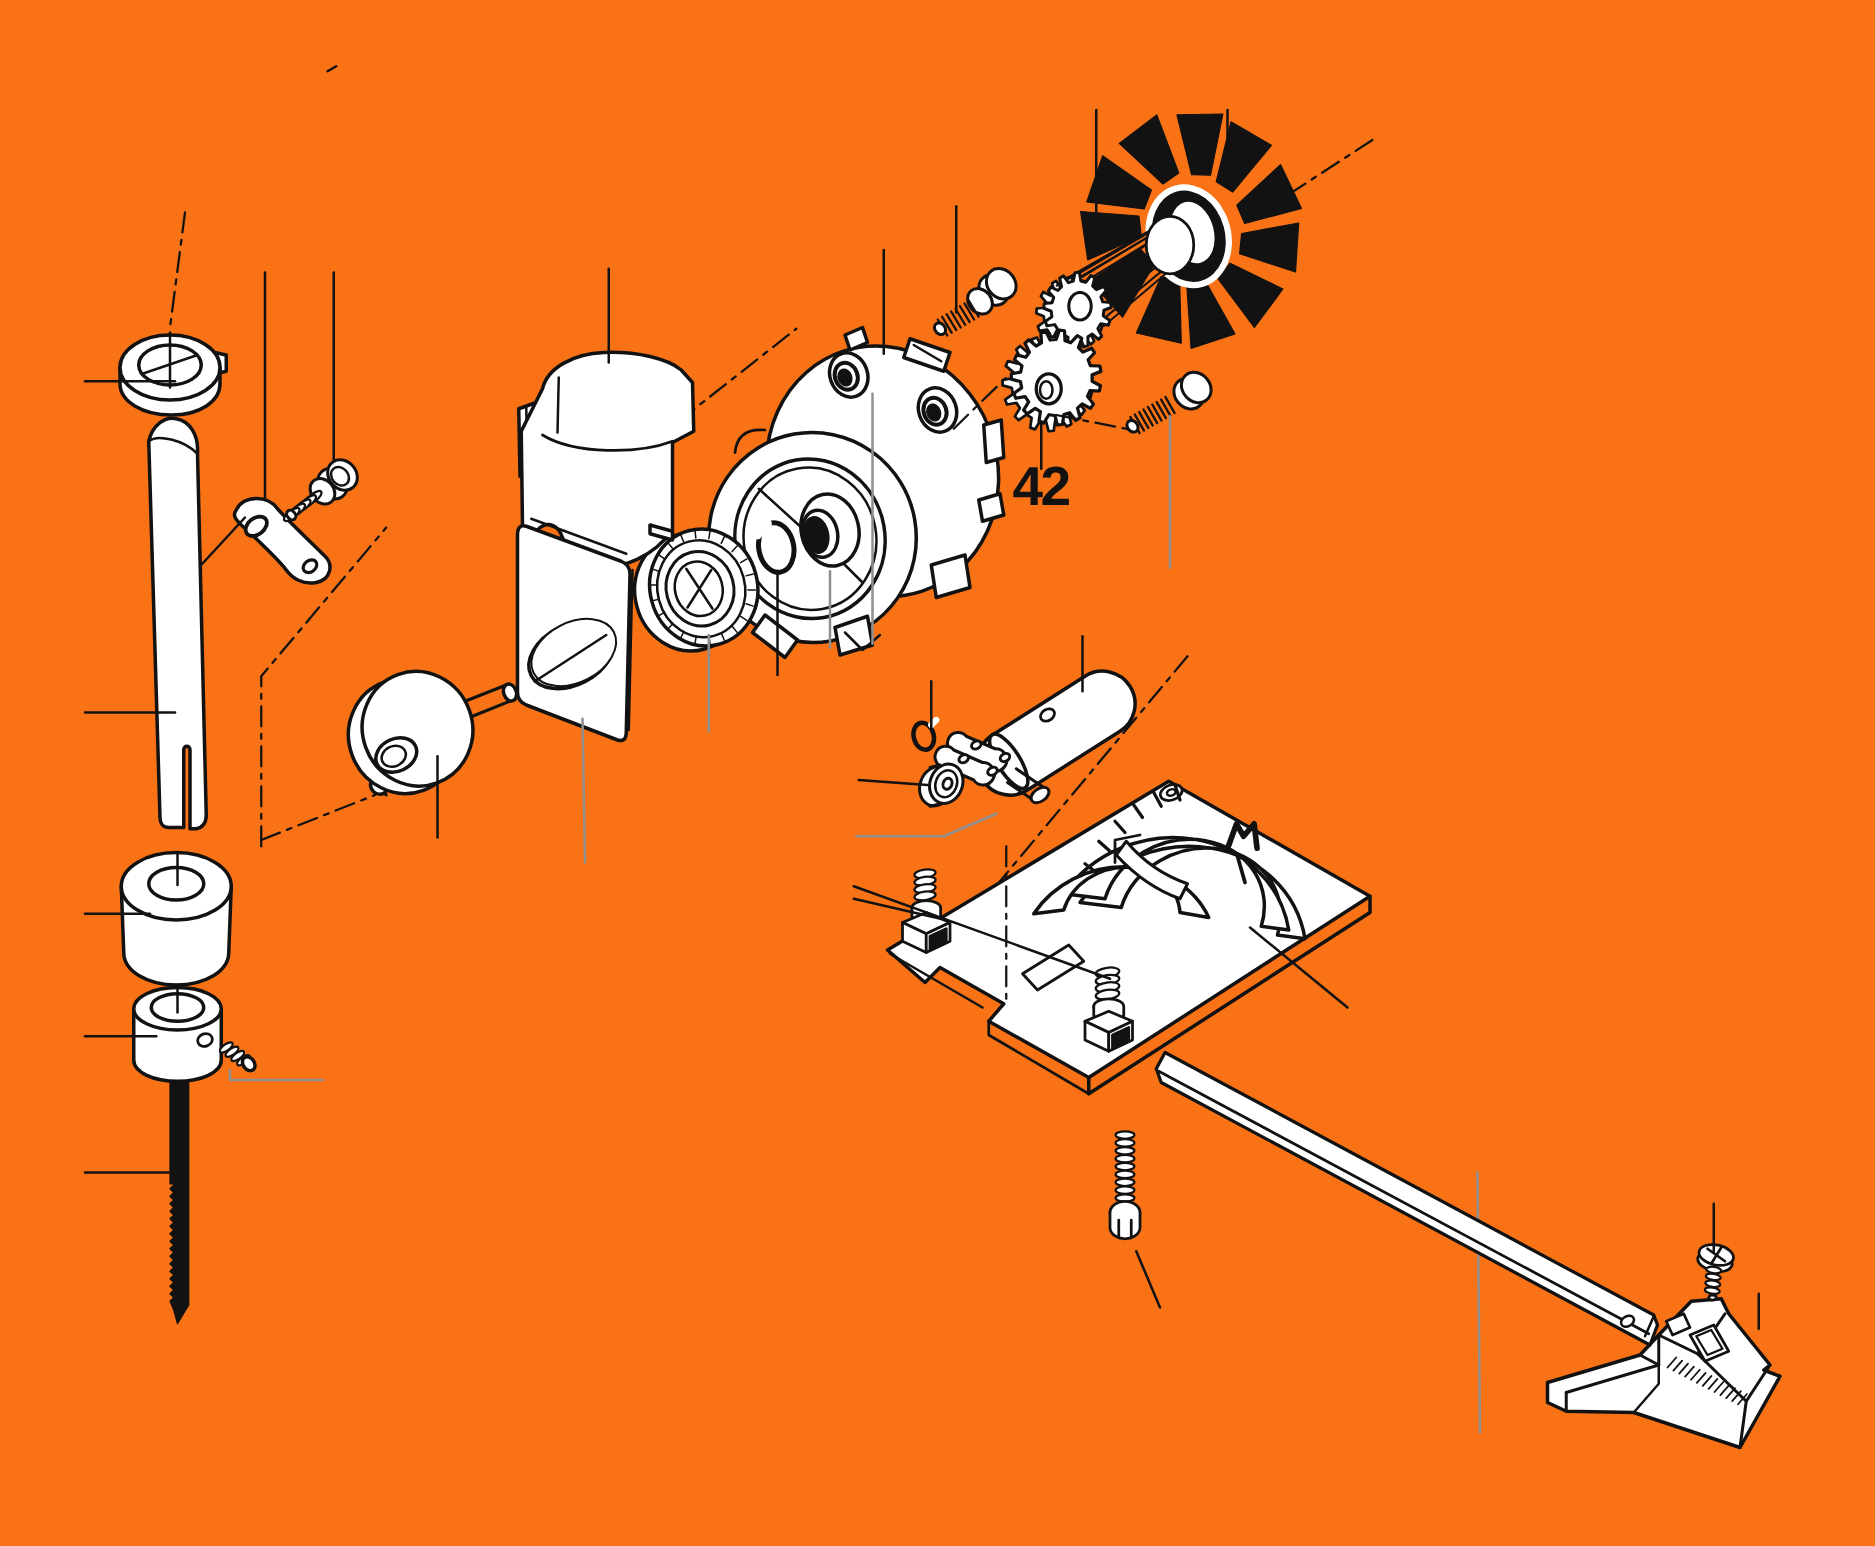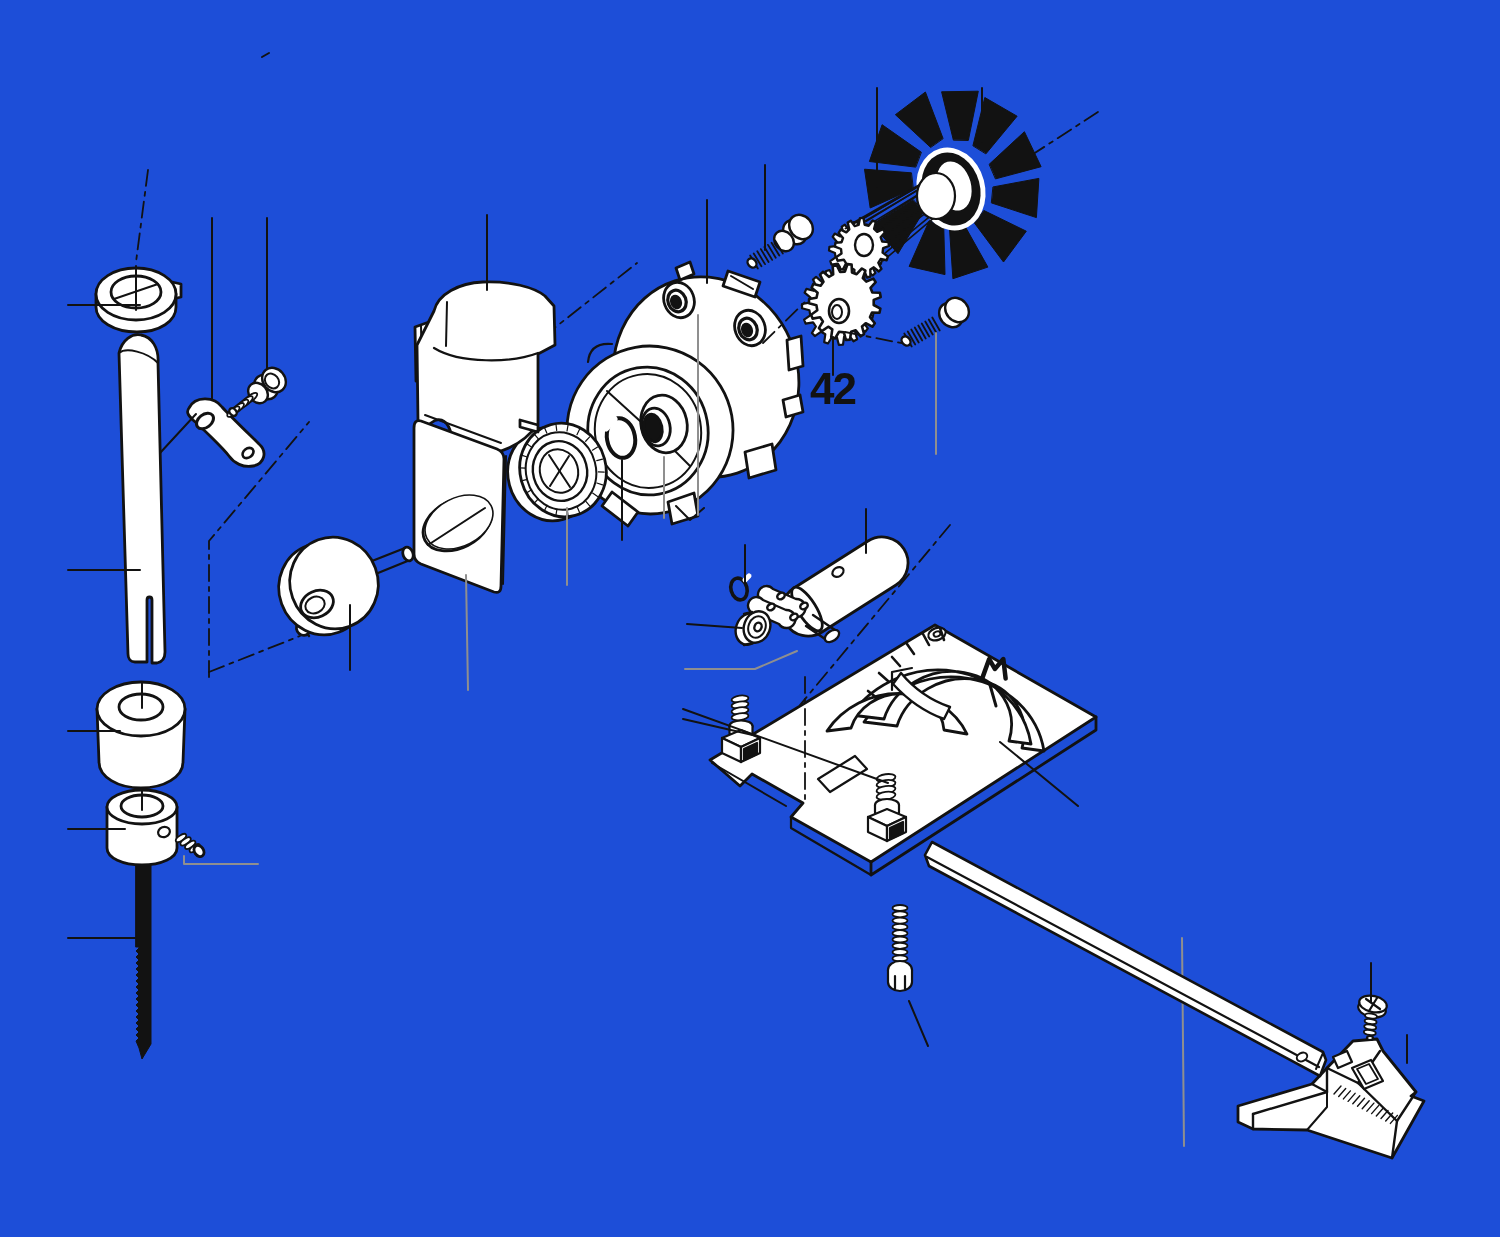--- a/index.html
+++ b/index.html
@@ -1,16 +1,16 @@
 <!DOCTYPE html>
 <html><head>
 <meta charset="utf-8">
 <style>
   html,body{margin:0;padding:0;background:#ffffff;}
-  .stage{position:relative;width:1500px;height:1237px;background:#1d4ed8;overflow:hidden;
+  .stage{position:relative;width:1500px;height:1237px;background:#f97316;overflow:hidden;
          font-family:"Liberation Sans",sans-serif;}
   svg{display:block}
   .callout{font-family:"Liberation Sans",sans-serif;font-weight:900;font-size:44px;
            letter-spacing:-2px;}
 </style>
 </head>
 <body>
 
 <div class="stage">
 <svg id="dsvg" width="1500" height="1237" viewBox="0 0 1500 1237" stroke-linecap="round" stroke-linejoin="round">

